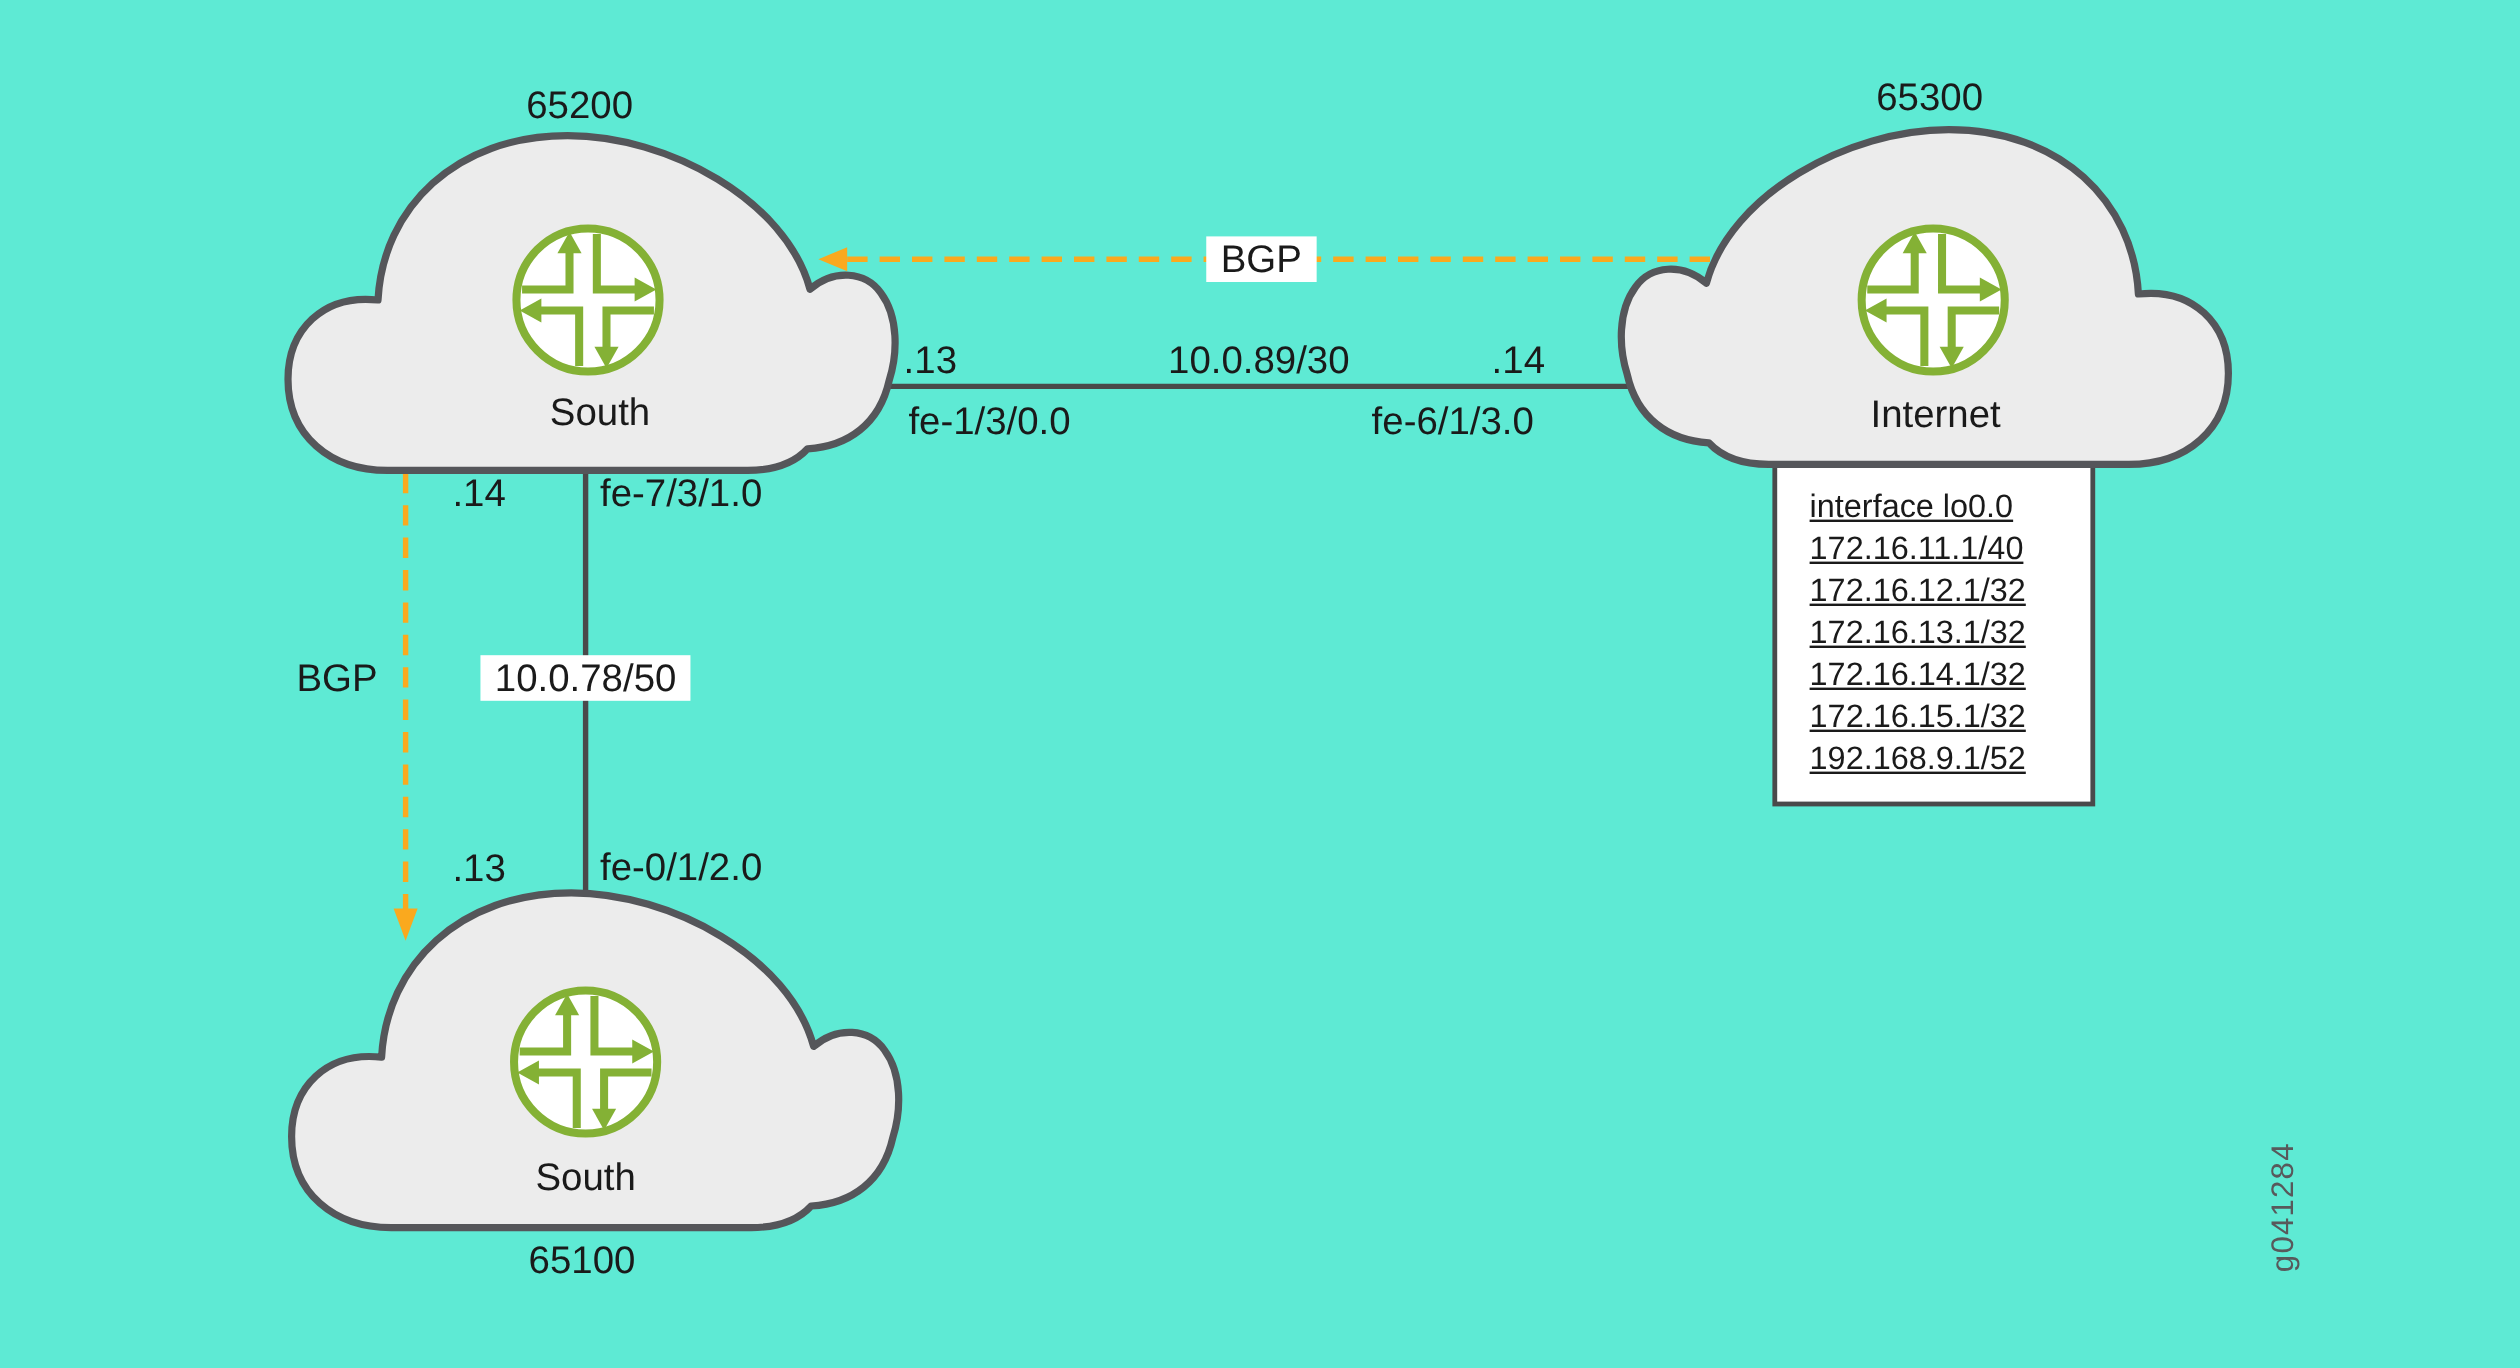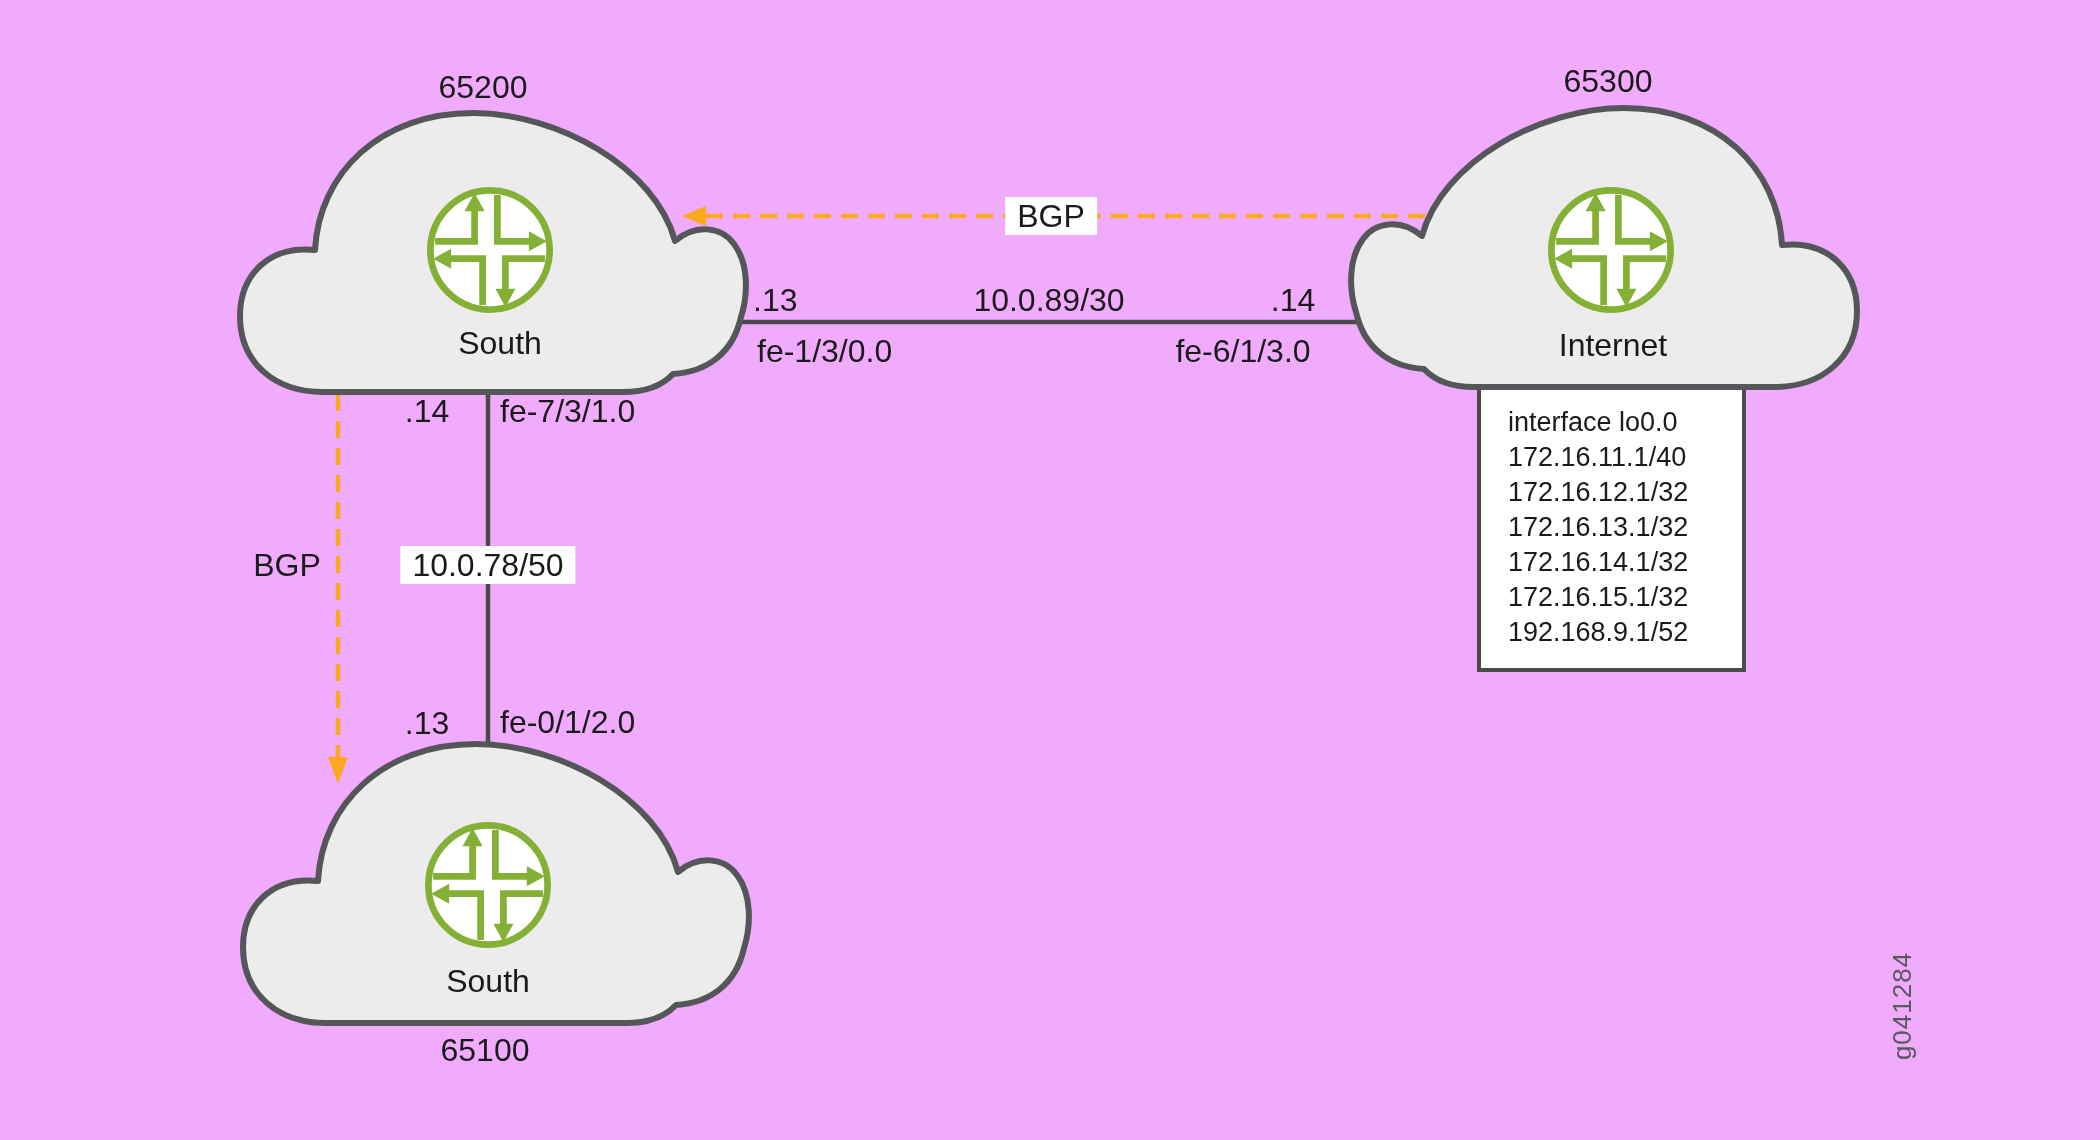--- a/index.html
+++ b/index.html
@@ -1,31 +1,31 @@
 <!DOCTYPE html>
 <html style="--ink: #1a1a1a; --green: #84B135; --orange: #FAA91E; --cloud-fill: #ECECEC; --cloud-stroke: #55565A; --line: #4A4A4A; --box-stroke: #4A4A4B; --watermark: #58595B;"><head>
 <meta charset="utf-8">
 <style>
   html,body{margin:0;padding:0;background:#fff;}
-  .canvas{position:relative;width:2100px;height:1140px;background:#f0abfc;overflow:hidden;
+  .canvas{position:relative;width:2100px;height:1140px;background:#5eead4;overflow:hidden;
           font-family:"Liberation Sans",sans-serif;}
   .canvas svg{position:absolute;left:0;top:0;}
   .cloud{fill:var(--cloud-fill);stroke:var(--cloud-stroke);stroke-width:6;stroke-linejoin:round;}
   .link{stroke:var(--line);stroke-width:4.5;fill:none;}
   .dash{stroke:var(--orange);stroke-width:4.5;stroke-dasharray:17 10;fill:none;}
   .ohead{fill:var(--orange);stroke:none;}
   .lbox{fill:#fff;stroke:var(--box-stroke);stroke-width:4;}
   .ric{fill:#fff;stroke:var(--green);stroke-width:5;}
   .rl{fill:none;stroke:var(--green);stroke-width:5;}
   .rh{fill:var(--green);stroke:none;}
   .label{position:absolute;font-size:32px;line-height:38px;color:var(--ink);white-space:nowrap;}
   .center{transform:translateX(-50%);}
-  .ralign{text-align:center;}
+  .ralign{text-align:left;}
   .bg{background:#fff;padding:0 12px;}
-  .boxtext{position:absolute;font-size:27px;line-height:35px;color:var(--ink);white-space:nowrap;}
+  .boxtext{position:absolute;font-size:27px;line-height:35px;color:var(--ink);white-space:nowrap;text-decoration:underline;}
   .watermark{position:absolute;font-size:26px;color:var(--watermark);white-space:nowrap;
              transform:translate(-50%,-50%) rotate(-90deg);letter-spacing:1px;}
 </style>
 </head>
 <body>
 
 <div class="canvas">
 
   <svg width="2100" height="1140" viewBox="0 0 2100 1140">
     <defs>

